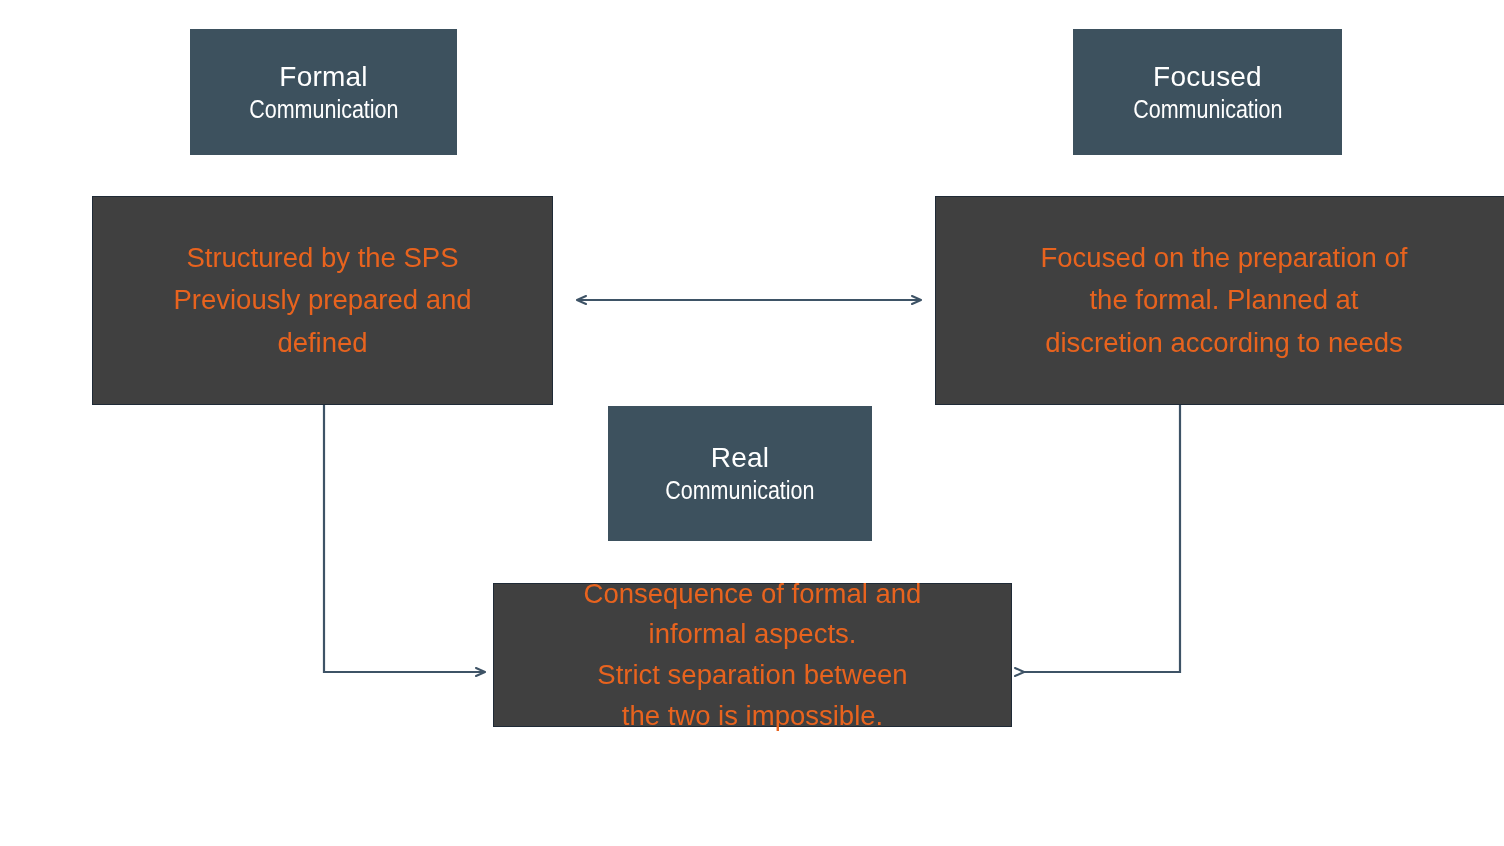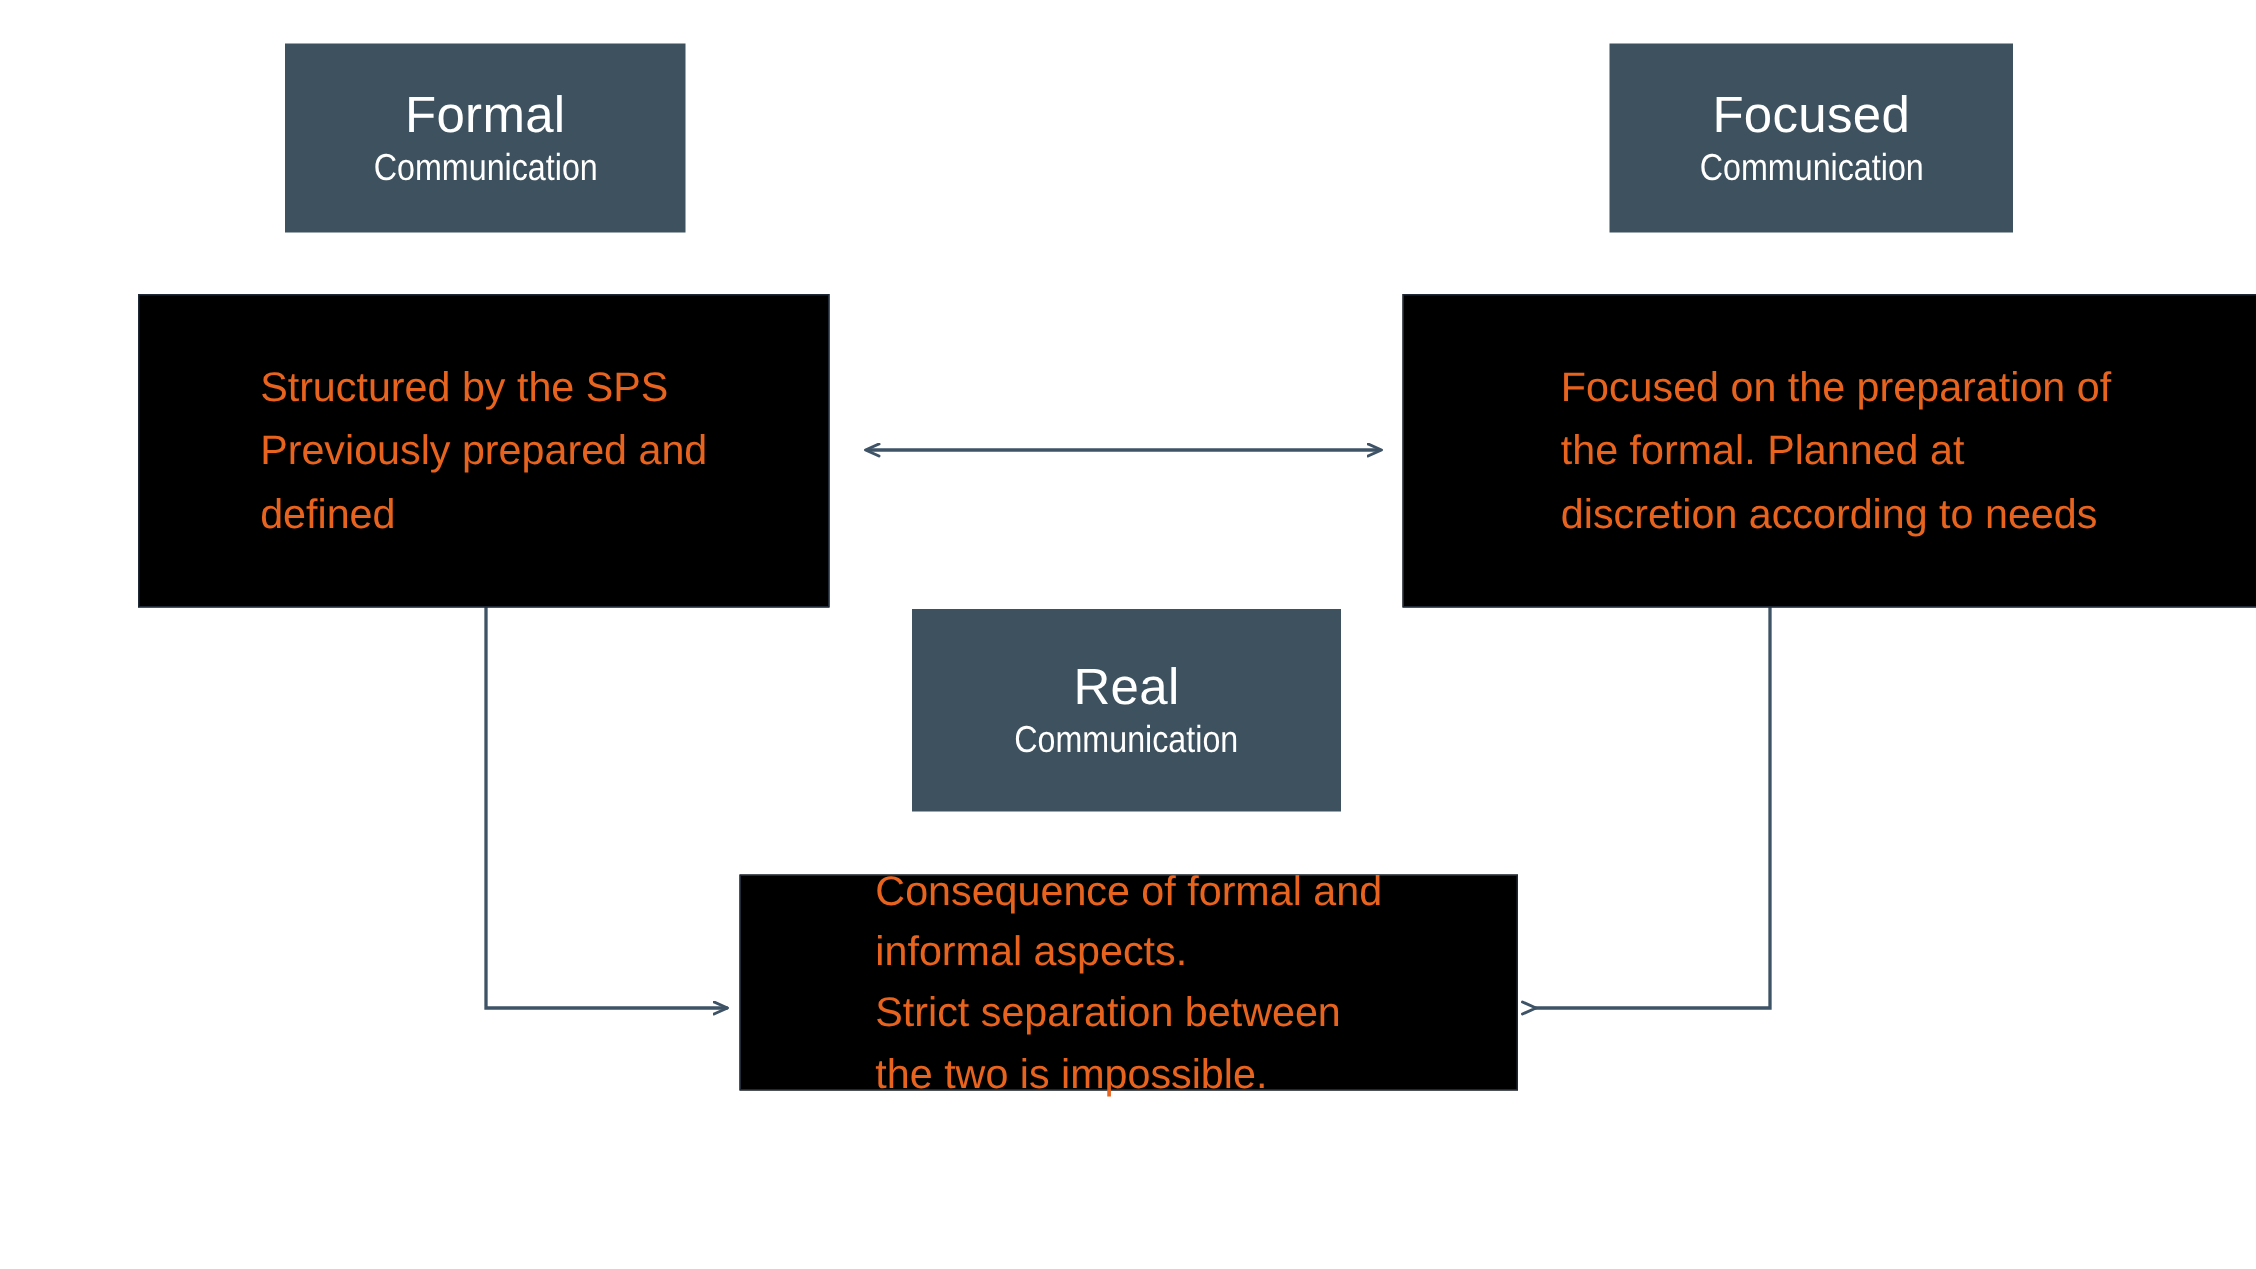--- a/index.html
+++ b/index.html
@@ -25,49 +25,49 @@
     background: #3D515E;
     display: flex;
     flex-direction: column;
     align-items: center;
     justify-content: center;
     box-sizing: border-box;
     color: #ffffff;
     line-height: 1.0;
   }
   .hdr .hdr-title {
-    font-size: 34px;
+    font-size: 28px;
     font-weight: 400;
     letter-spacing: 0.2px;
     color: #ffffff;
     margin-bottom: 6px;
   }
   .hdr .hdr-sub {
     font-size: 25px;
     font-weight: 400;
     color: #ffffff;
     font-stretch: condensed;
     transform: scaleX(0.86);
     transform-origin: center;
   }
 
   #hdr-formal   { left: 190px; top: 29px;  width: 267px; height: 126px; }
   #hdr-informal { left: 1073px; top: 29px; width: 269px; height: 126px; }
-  #hdr-real     { left: 608px; top: 406px; width: 286px; height: 135px; }
+  #hdr-real     { left: 608px; top: 406px; width: 264px; height: 135px; }
 
   
   .cbox {
     position: absolute;
-    background: #000000;
+    background: #404040;
     border: 1.6px solid #1F2A36;
     box-sizing: border-box;
     display: flex;
     align-items: center;
     justify-content: center;
-    text-align: left;
+    text-align: center;
   }
   .cbox .ctext {
     color: #E8631E;
     font-size: 27.5px;
     line-height: 1.55;
     padding: 0 12px;
     white-space: pre-line;
   }
 
   #box-formal   { left: 92px;  top: 196px; width: 461px; height: 209px; }

